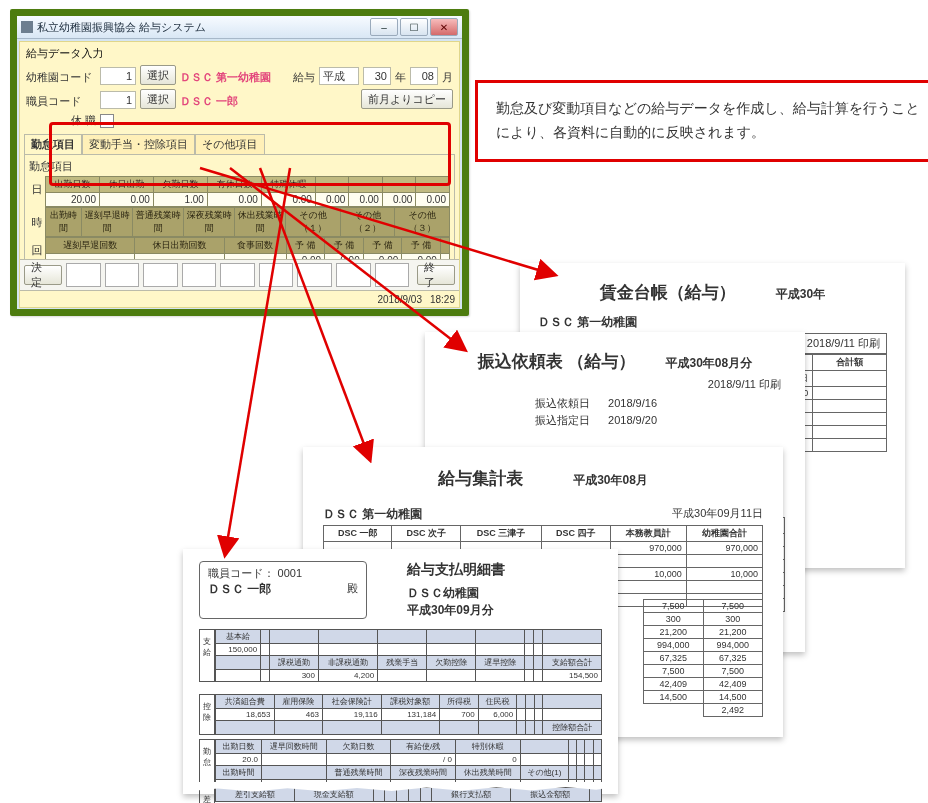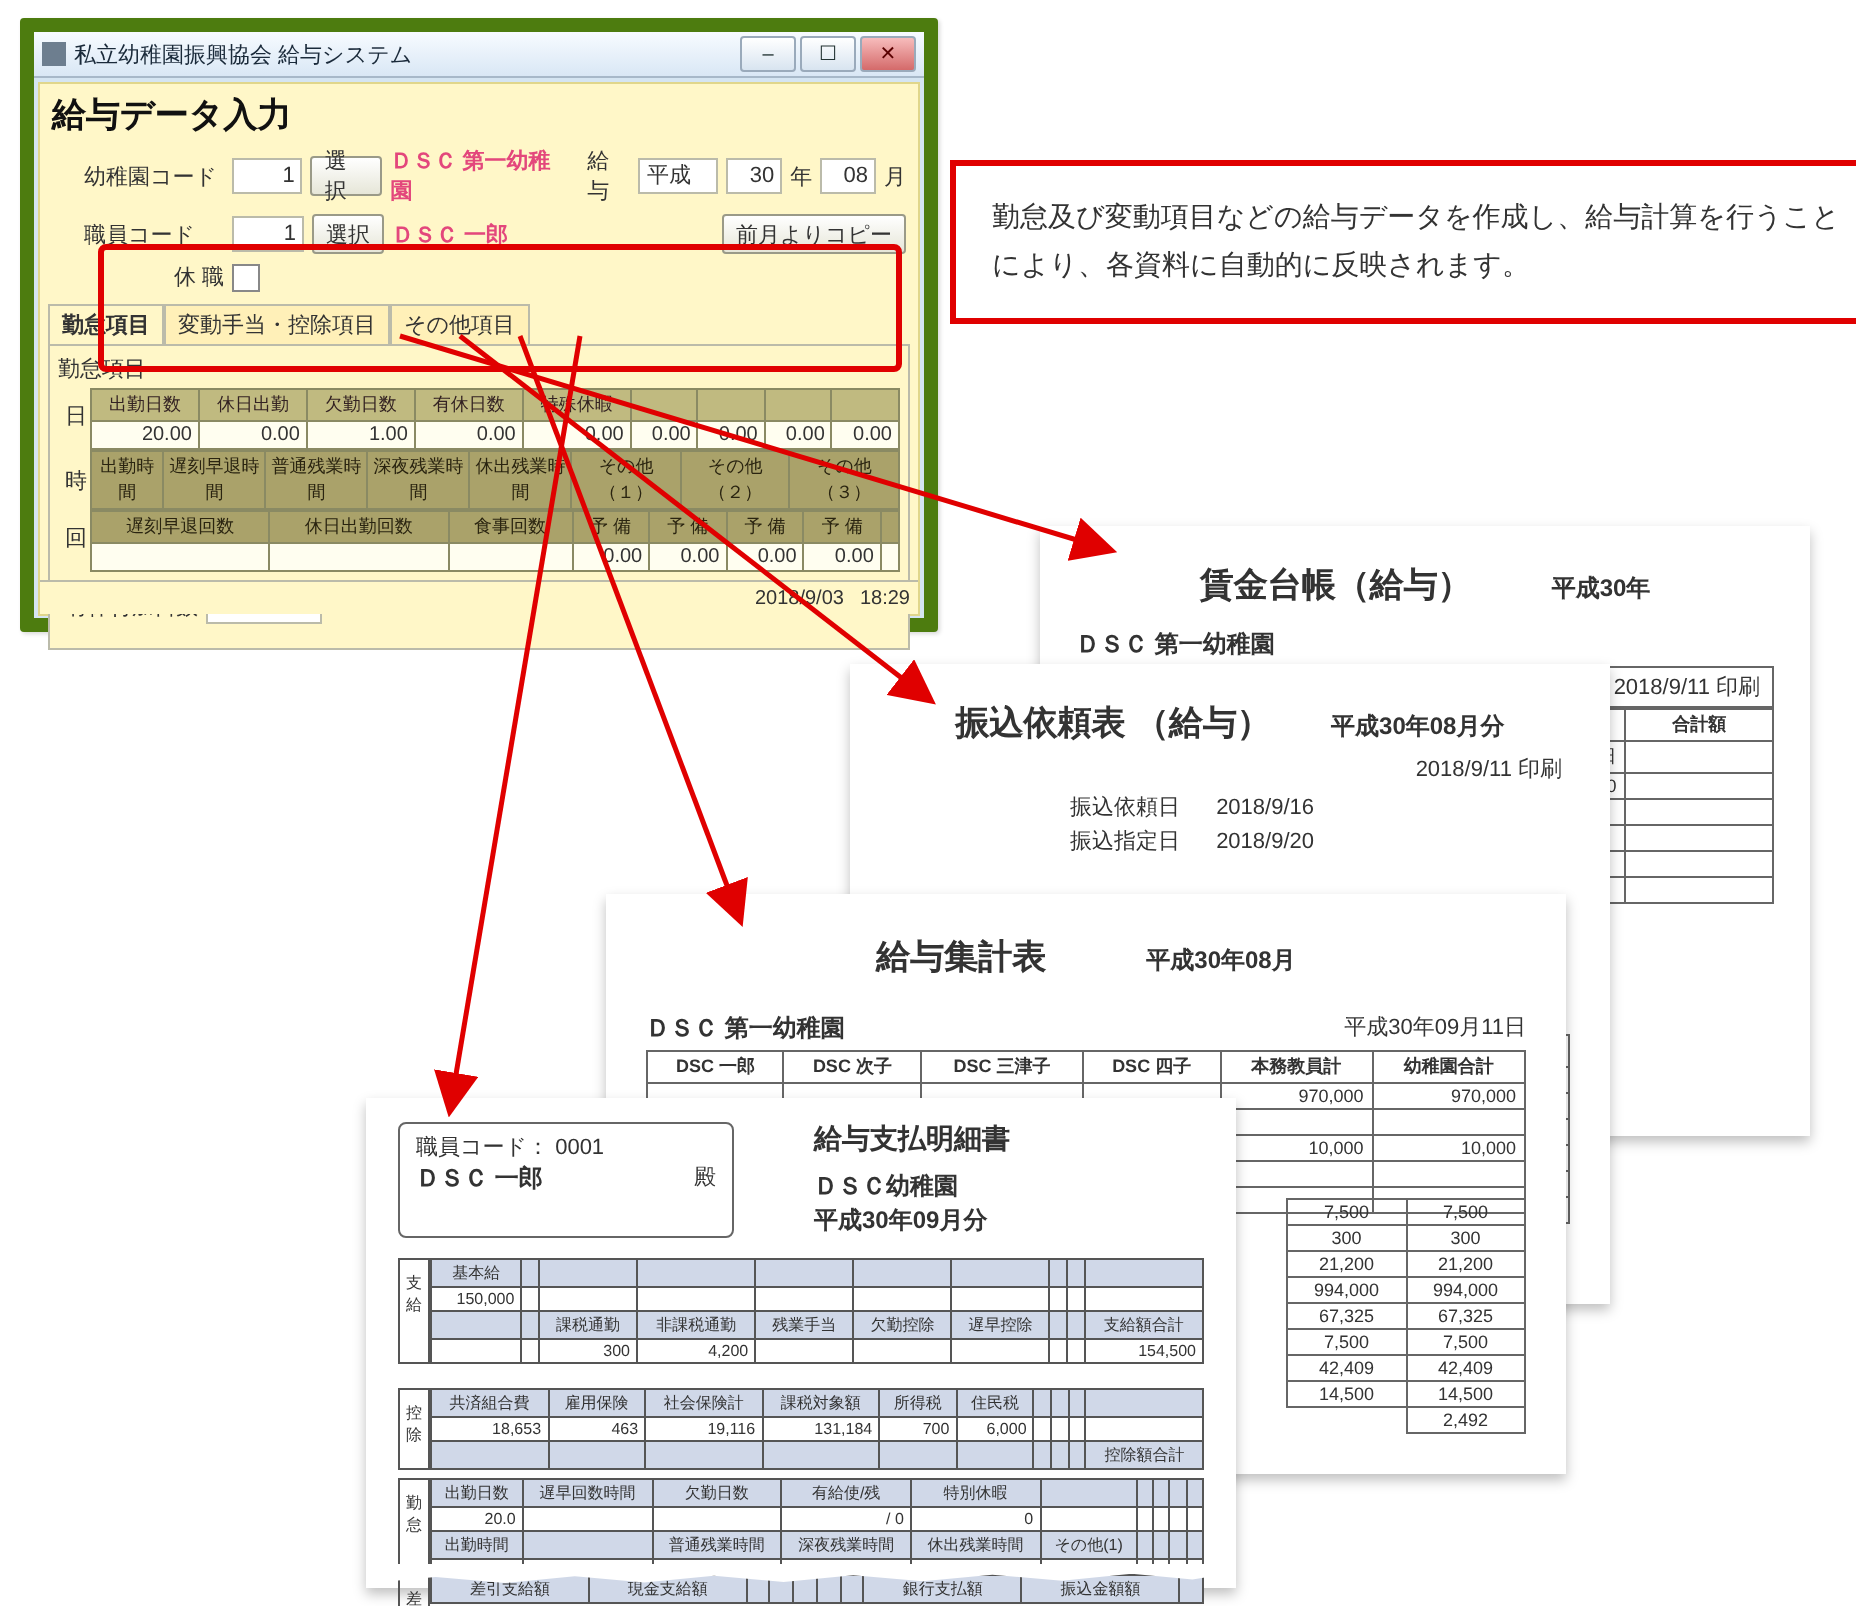--- a/index.html
+++ b/index.html
@@ -8,22 +8,22 @@
   
   .win { position:absolute; left:10px; top:9px; width:445px; height:293px; border:7px solid #4d7c0f; background:#d5e5f2; border-radius:2px; box-shadow:1px 1px 2px rgba(0,0,0,.15);}
   .titlebar { height:22px; background:linear-gradient(#f7fbff,#d9e7f5); border-bottom:1px solid #a7b8c9; display:flex; align-items:center; padding:0 4px; }
   .titlebar .ico { width:12px; height:12px; background:#6d7e8f; margin-right:4px; }
   .titlebar .ttl { flex:1; font-size:11px; color:#1a2a3a; white-space:nowrap; overflow:hidden; }
   .winbtns { display:flex; gap:2px; }
   .winbtn { width:26px; height:16px; border:1px solid #9aaabb; border-radius:2px; background:linear-gradient(#fff,#d8e4f0); display:flex; align-items:center; justify-content:center; font-size:10px; color:#233; }
   .winbtn.close { background:linear-gradient(#f7bcbc,#d46a6a); color:#5a0000; }
 
   .win-inner { background:#fff7c8; border:1px solid #e0d68b; margin:2px; height:265px; position:relative; }
-  .screen-title { font-size:17px; font-weight:bold; padding:4px 6px 2px; color:#111; }
-  .hdr-row { display:flex; align-items:center; gap:4px; padding:2px 6px;margin-left:16px; }
+  .screen-title { font-size:11px; font-weight:normal; padding:4px 6px 2px; color:#111; }
+  .hdr-row { display:flex; align-items:flex-end; gap:4px; padding:2px 6px; }
   .lbl { font-size:11px; }
   .fld { border:1px solid #bba; background:#fff; height:16px; line-height:16px; padding:0 3px; font-size:11px; }
   .fld.r { text-align:right; }
   .btn { border:1px solid #9a9a88; background:linear-gradient(#fff,#e6e6d8); height:18px; font-size:11px; padding:0 6px; border-radius:2px; display:inline-flex; align-items:center; }
   .red-box { position:absolute; border:3px solid #e00000; border-radius:4px; }
   .tabs { display:flex; gap:0; margin:4px 4px 0; }
   .tab { border:1px solid #bba; background:#fff0b8; padding:2px 6px; font-size:11px; border-bottom:none; }
   .tab.active { background:#fff7c8; font-weight:bold; }
   .attn-area { border:1px solid #bba; margin:0 4px 4px; padding:4px; background:#fff7c8; }
   .attn-title { font-size:11px; margin-bottom:2px; }
@@ -206,20 +206,34 @@
           </tbody>
             </table>
         </div>
 
         <div class="paid-row">
           <span class="lbl">有休付加日数</span>
           <span class="fld r" style="width:50px">0</span>
         </div>
       </div>
 
+      <div class="btn-bar">
+        <span class="btn">決 定</span>
+        <div class="slot"></div>
+        <div class="slot"></div>
+        <div class="slot"></div>
+        <div class="slot"></div>
+        <div class="slot"></div>
+        <div class="slot"></div>
+        <div class="slot"></div>
+        <div class="slot"></div>
+        <div class="slot"></div>
+        <span style="flex:1"></span>
+        <span class="btn">終 了</span>
+      </div>
       <div class="status">
         <span>2018/9/03</span>
         <span>18:29</span>
       </div>
     </div>
 
     <div class="red-box" style="left:32px; top:106px; width:396px; height:58px;"></div>
   </div>
 
   <div class="callout">

